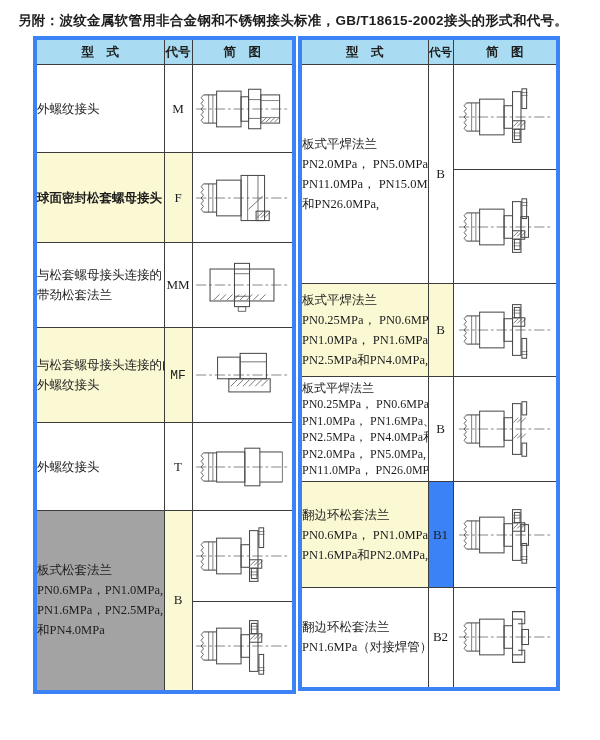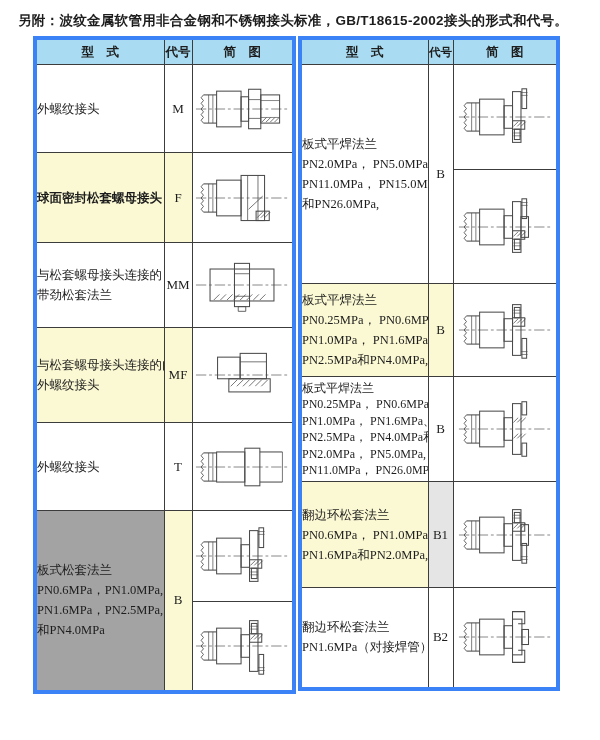--- a/index.html
+++ b/index.html
@@ -122,21 +122,21 @@
                 <path d="M46 55 h8 v5 h-8 z" stroke-width="0.9"></path>
               </svg>
             </div>
       </td>
     </tr>
     <tr style="height:95px">
       <td class="type" style="background: rgb(251, 249, 211);">
         <div class="line">与松套螺母接头连接的内</div>
         <div class="line">外螺纹接头</div>
       </td>
-      <td class="code" style="background: rgb(251, 249, 211);">MF</td>
+      <td class="code" style="background: rgb(251, 249, 211); font-family: Liberation Mono, monospace;">MF</td>
       <td class="dcell">
         <div class="diag">
               <svg width="94" height="62" viewBox="0 0 100 64" fill="none" stroke="#4a4a4a" stroke-width="1.1">
                 <line x1="1" y1="32" x2="99" y2="32" stroke-width="0.7" stroke-dasharray="11 3 3 3"></line>
                 <rect x="24" y="13" width="24" height="23"></rect>
                 <rect x="48" y="9" width="28" height="27"></rect>
                 <line x1="48" y1="18" x2="76" y2="18" stroke-width="0.8"></line>
                 <rect x="36" y="36" width="44" height="14"></rect>
                 <line x1="38" y1="44" x2="45" y2="37" stroke-width="0.8"></line>
                 <line x1="44.5" y1="44" x2="51.5" y2="37" stroke-width="0.8"></line>
@@ -376,21 +376,21 @@
               </svg>
             </div>
       </td>
     </tr>
     <tr style="height:106px">
       <td class="type" style="background: rgb(251, 249, 211);">
         <div class="line">翻边环松套法兰</div>
         <div class="line">PN0.6MPa， PN1.0MPa,</div>
         <div class="line">PN1.6MPa和PN2.0MPa,</div>
       </td>
-      <td class="code" style="background: #e5e5e5; margin-top: 36px;">B1</td>
+      <td class="code" style="background: #3b82f6; margin-top: 36px;">B1</td>
       <td class="dcell">
         <div class="diag">
               <svg width="94" height="62" viewBox="0 0 100 64" fill="none" stroke="#4a4a4a" stroke-width="1.1">
                 <line x1="1" y1="32" x2="99" y2="32" stroke-width="0.7" stroke-dasharray="11 3 3 3"></line>
                 <path d="M9 17 l-2.5 3 2.5 3 -2.5 3 2.5 3 -2.5 3 2.5 3 -2.5 3 2.5 3 -2.5 3 2.5 3" stroke-width="0.9"></path>
                 <line x1="9" y1="17" x2="23" y2="17"></line>
                 <line x1="9" y1="47" x2="23" y2="47"></line>
                 <line x1="14.5" y1="17" x2="14.5" y2="47" stroke-width="0.75"></line>
                 <line x1="19" y1="17" x2="19" y2="47" stroke-width="0.75"></line>
                 <rect x="23" y="13" width="26" height="38"></rect>

